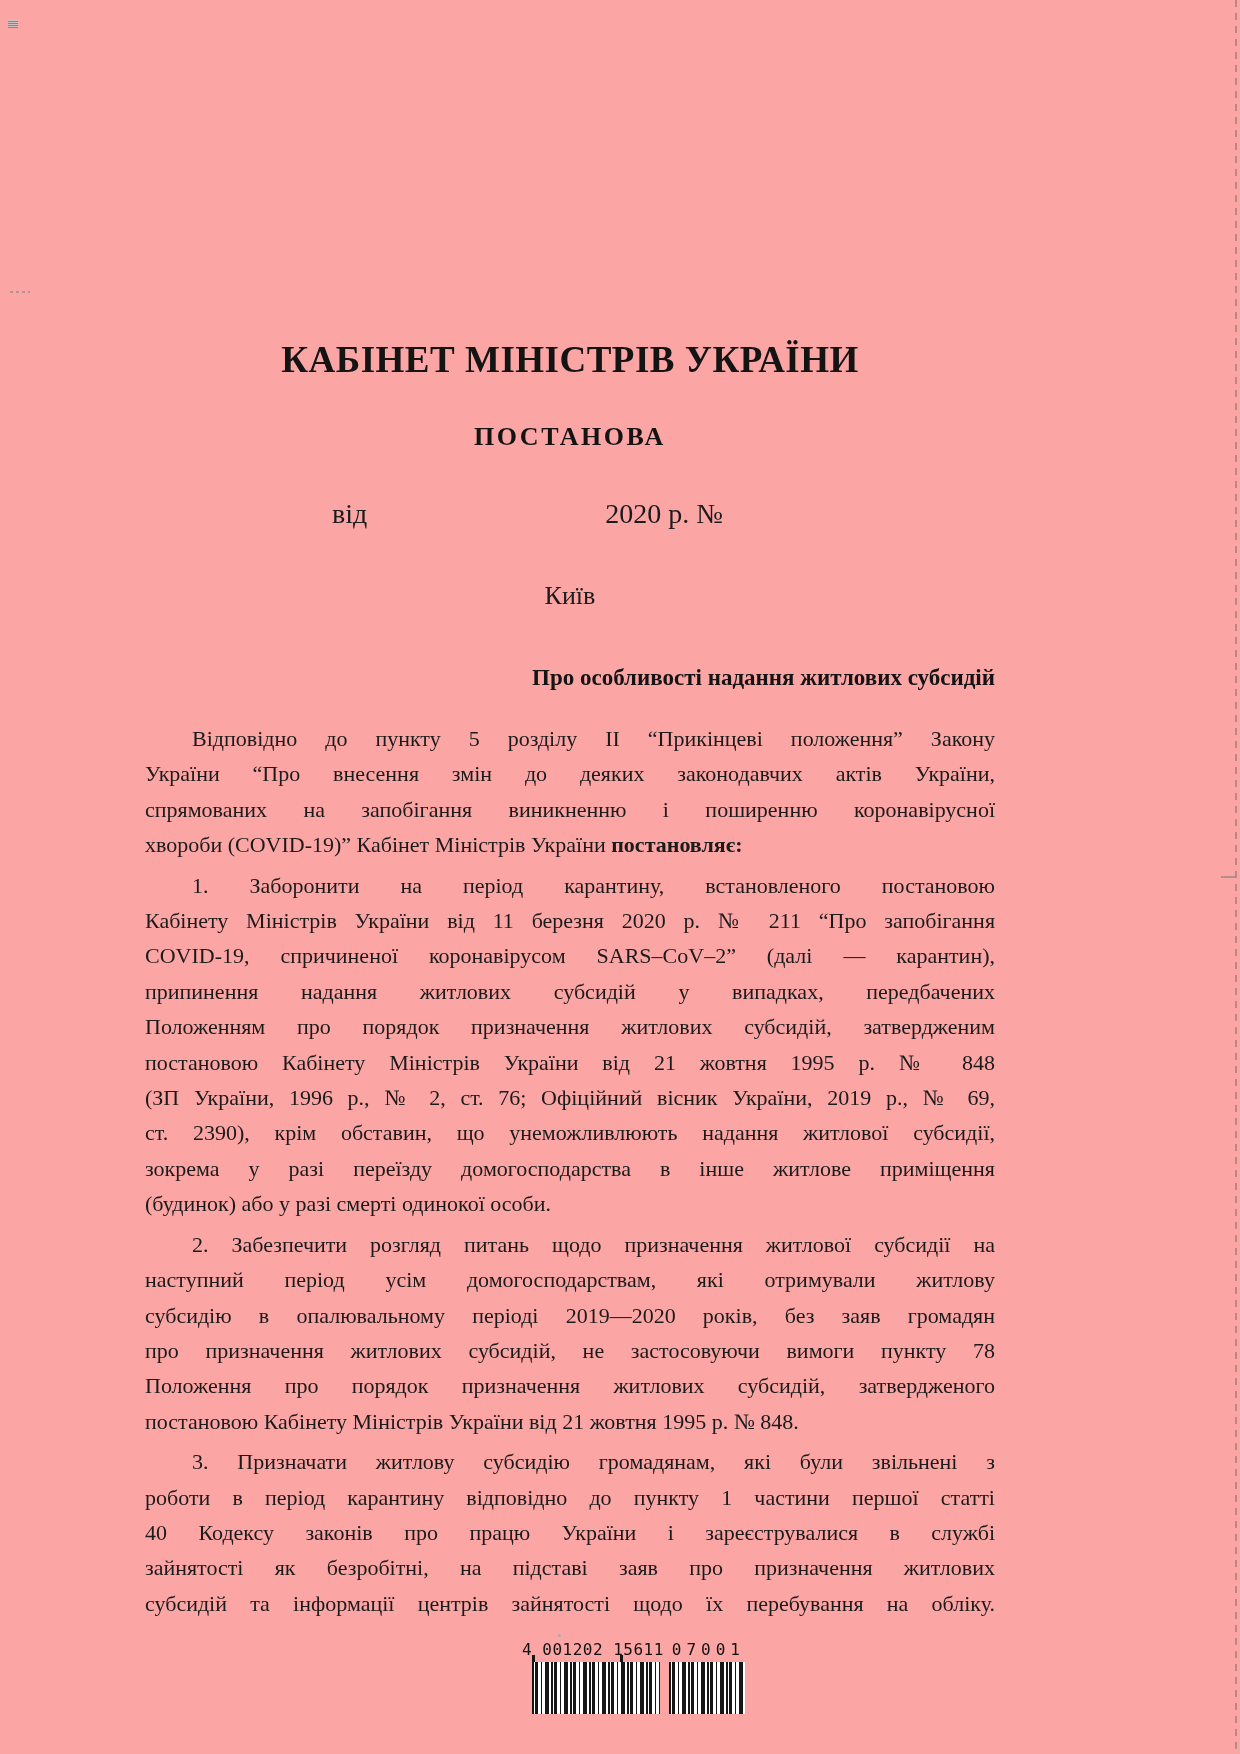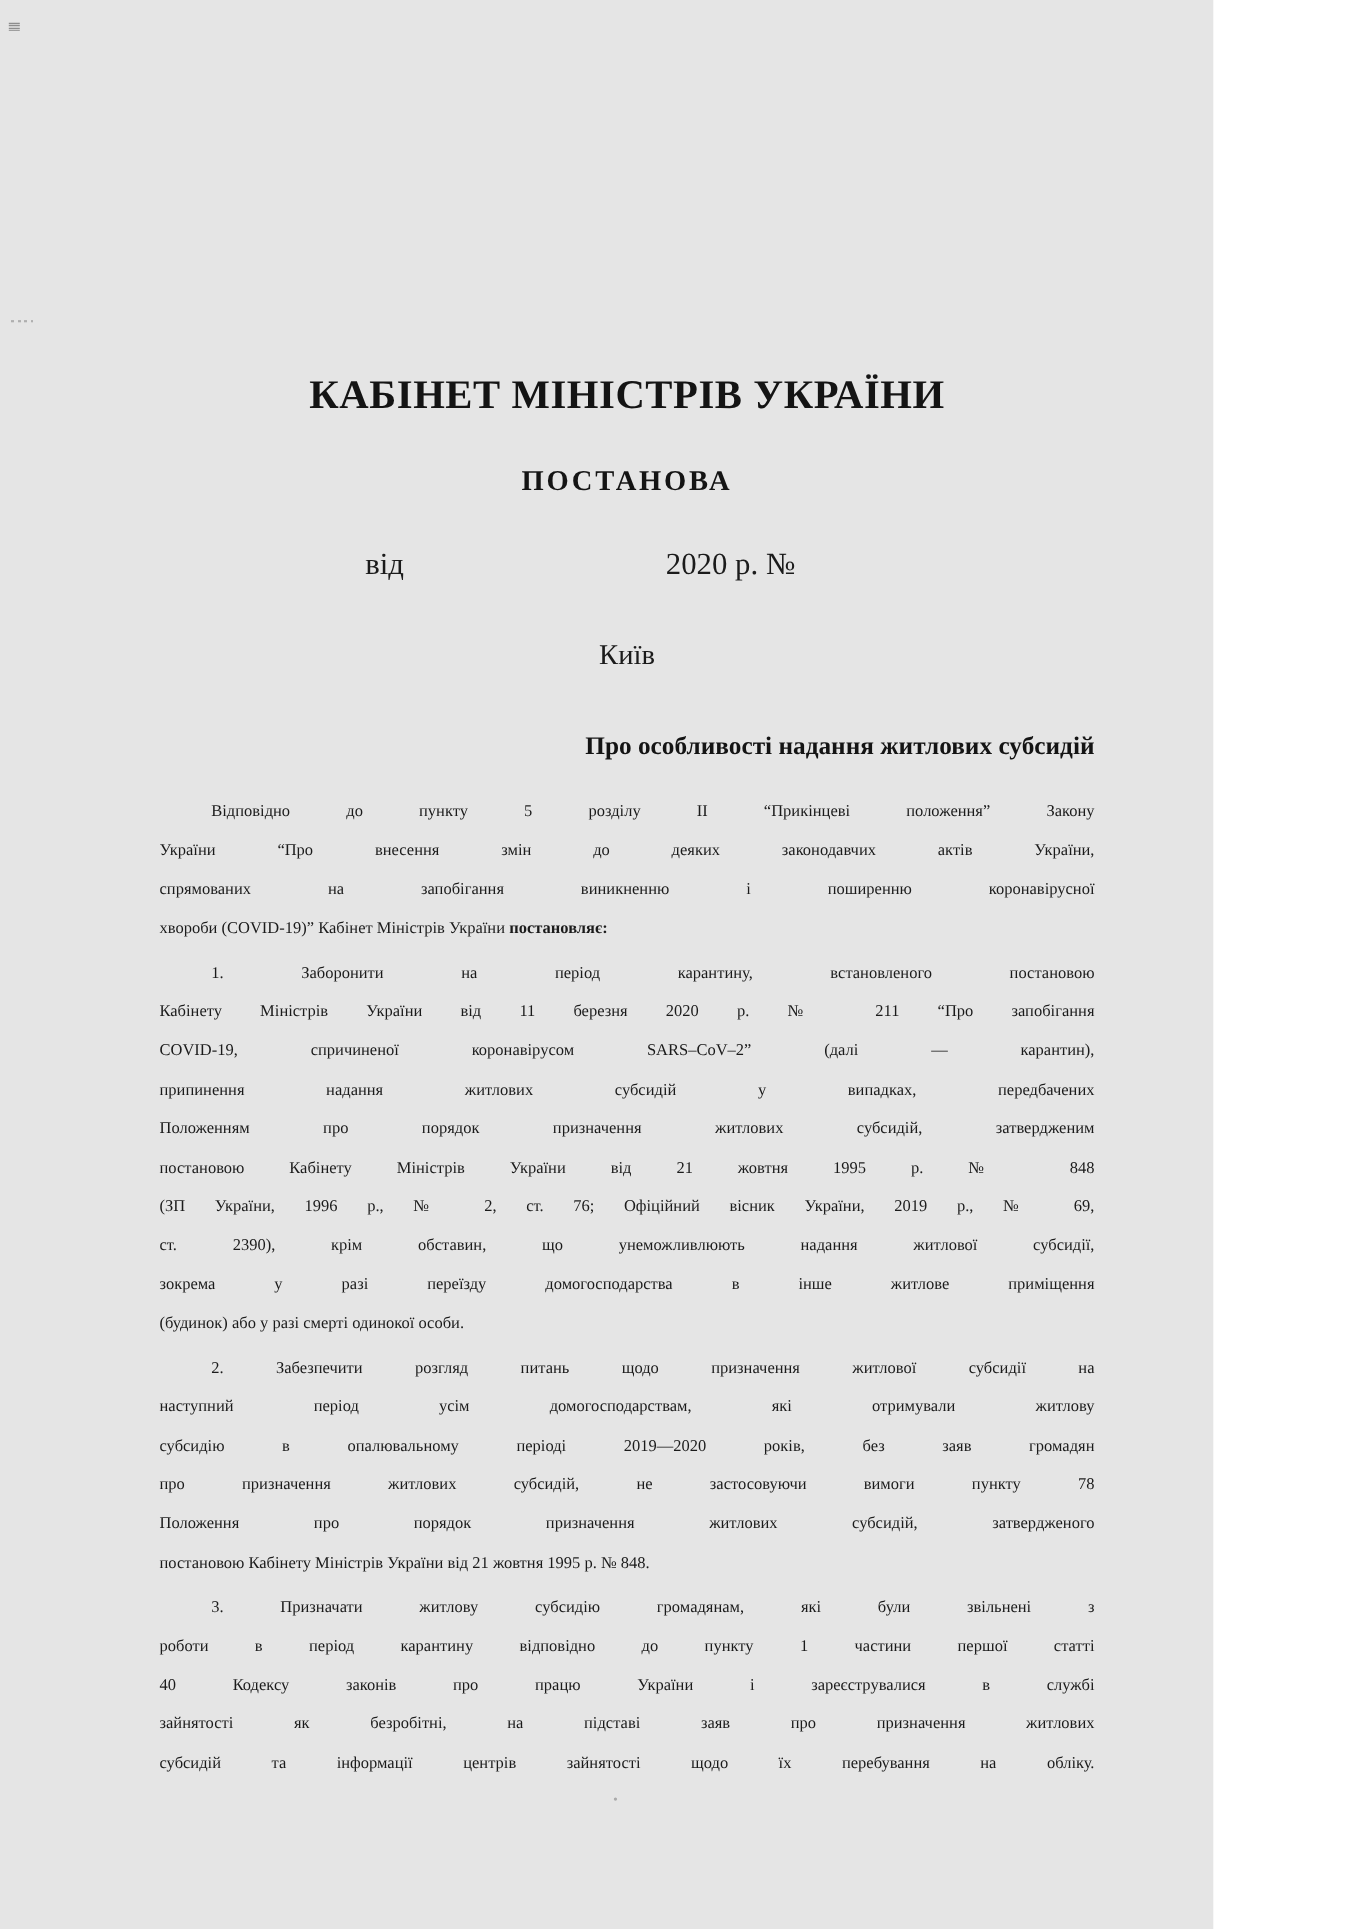--- a/index.html
+++ b/index.html
@@ -1,19 +1,19 @@
 <!DOCTYPE html>
 <html><head>
 <meta charset="utf-8">
 <style>
   html,body { margin:0; padding:0; background:#ffffff; }
   .page {
     position:relative;
-    width:1103px; height:1754px;
-    background:#e5e5e5;
+    width:1240px; height:1754px;
+    background:#fca5a5;
     font-family:"Liberation Serif", serif;
     color:#1b1b1b;
     overflow:hidden;
   }
   .content { position:absolute; left:145px; top:0; width:850px; }
 
   .org {
     margin:338px 0 0; text-align:center;
     font-size:37px; font-weight:700; letter-spacing:0.5px; color:#141414;
     line-height:44px;
@@ -27,21 +27,21 @@
     margin:47px 0 0; font-size:28px; line-height:29px; display:flex;
   }
   .date-prefix { margin-left:187px; }
   .date-value  { margin-left:238px; }
   .city { margin:53px 0 0; text-align:center; font-size:26px; line-height:29px;font-family:Liberation Serif, serif; }
   .doctitle {
     margin:53px 0 0; text-align:right;
     font-size:23px; font-weight:700; color:#141414; line-height:30px;
   }
 
-  .para { margin-top:5px; font-size:15px; line-height:35.4px;font-family:Liberation Serif, serif; }
+  .para { margin-top:5px; font-size:22px; line-height:35.4px;font-family:Liberation Serif, serif; }
   .para.intro { margin-top:28px; }
   .line { text-align:justify; text-align-last:justify; white-space:normal; }
   .line.first { text-indent:47px; }
   .line.endline { text-align-last:left; }
   .line b { font-weight:700; }
 
   
   .barcode { margin:20px 0 0 377px; width:223px; }
   .barcode-text {
     display:flex; justify-content:space-between;
@@ -139,15 +139,25 @@
         <div class="line endline">постановою Кабінету Міністрів України від 21 жовтня 1995 р. № 848.</div>
       </div>
     <div class="para">
         <div class="line first">3. Призначати житлову субсидію громадянам, які були звільнені з</div>
         <div class="line">роботи в період карантину відповідно до пункту 1 частини першої статті</div>
         <div class="line">40 Кодексу законів про працю України і зареєструвалися в службі</div>
         <div class="line">зайнятості як безробітні, на підставі заяв про призначення житлових</div>
         <div class="line">субсидій  та інформації центрів зайнятості щодо їх перебування  на  обліку.</div>
       </div>
 
+    <div class="barcode">
+      <div class="barcode-text">
+        <span class="bt-left">4 001202 15611</span>
+        <span class="bt-right">07001</span>
+      </div>
+      <div class="bars">
+        <div class="bargroup bars-left"></div>
+        <div class="bargroup bars-right"></div>
+      </div>
+    </div>
 
   </div>
 </div>
 
 </body></html>

